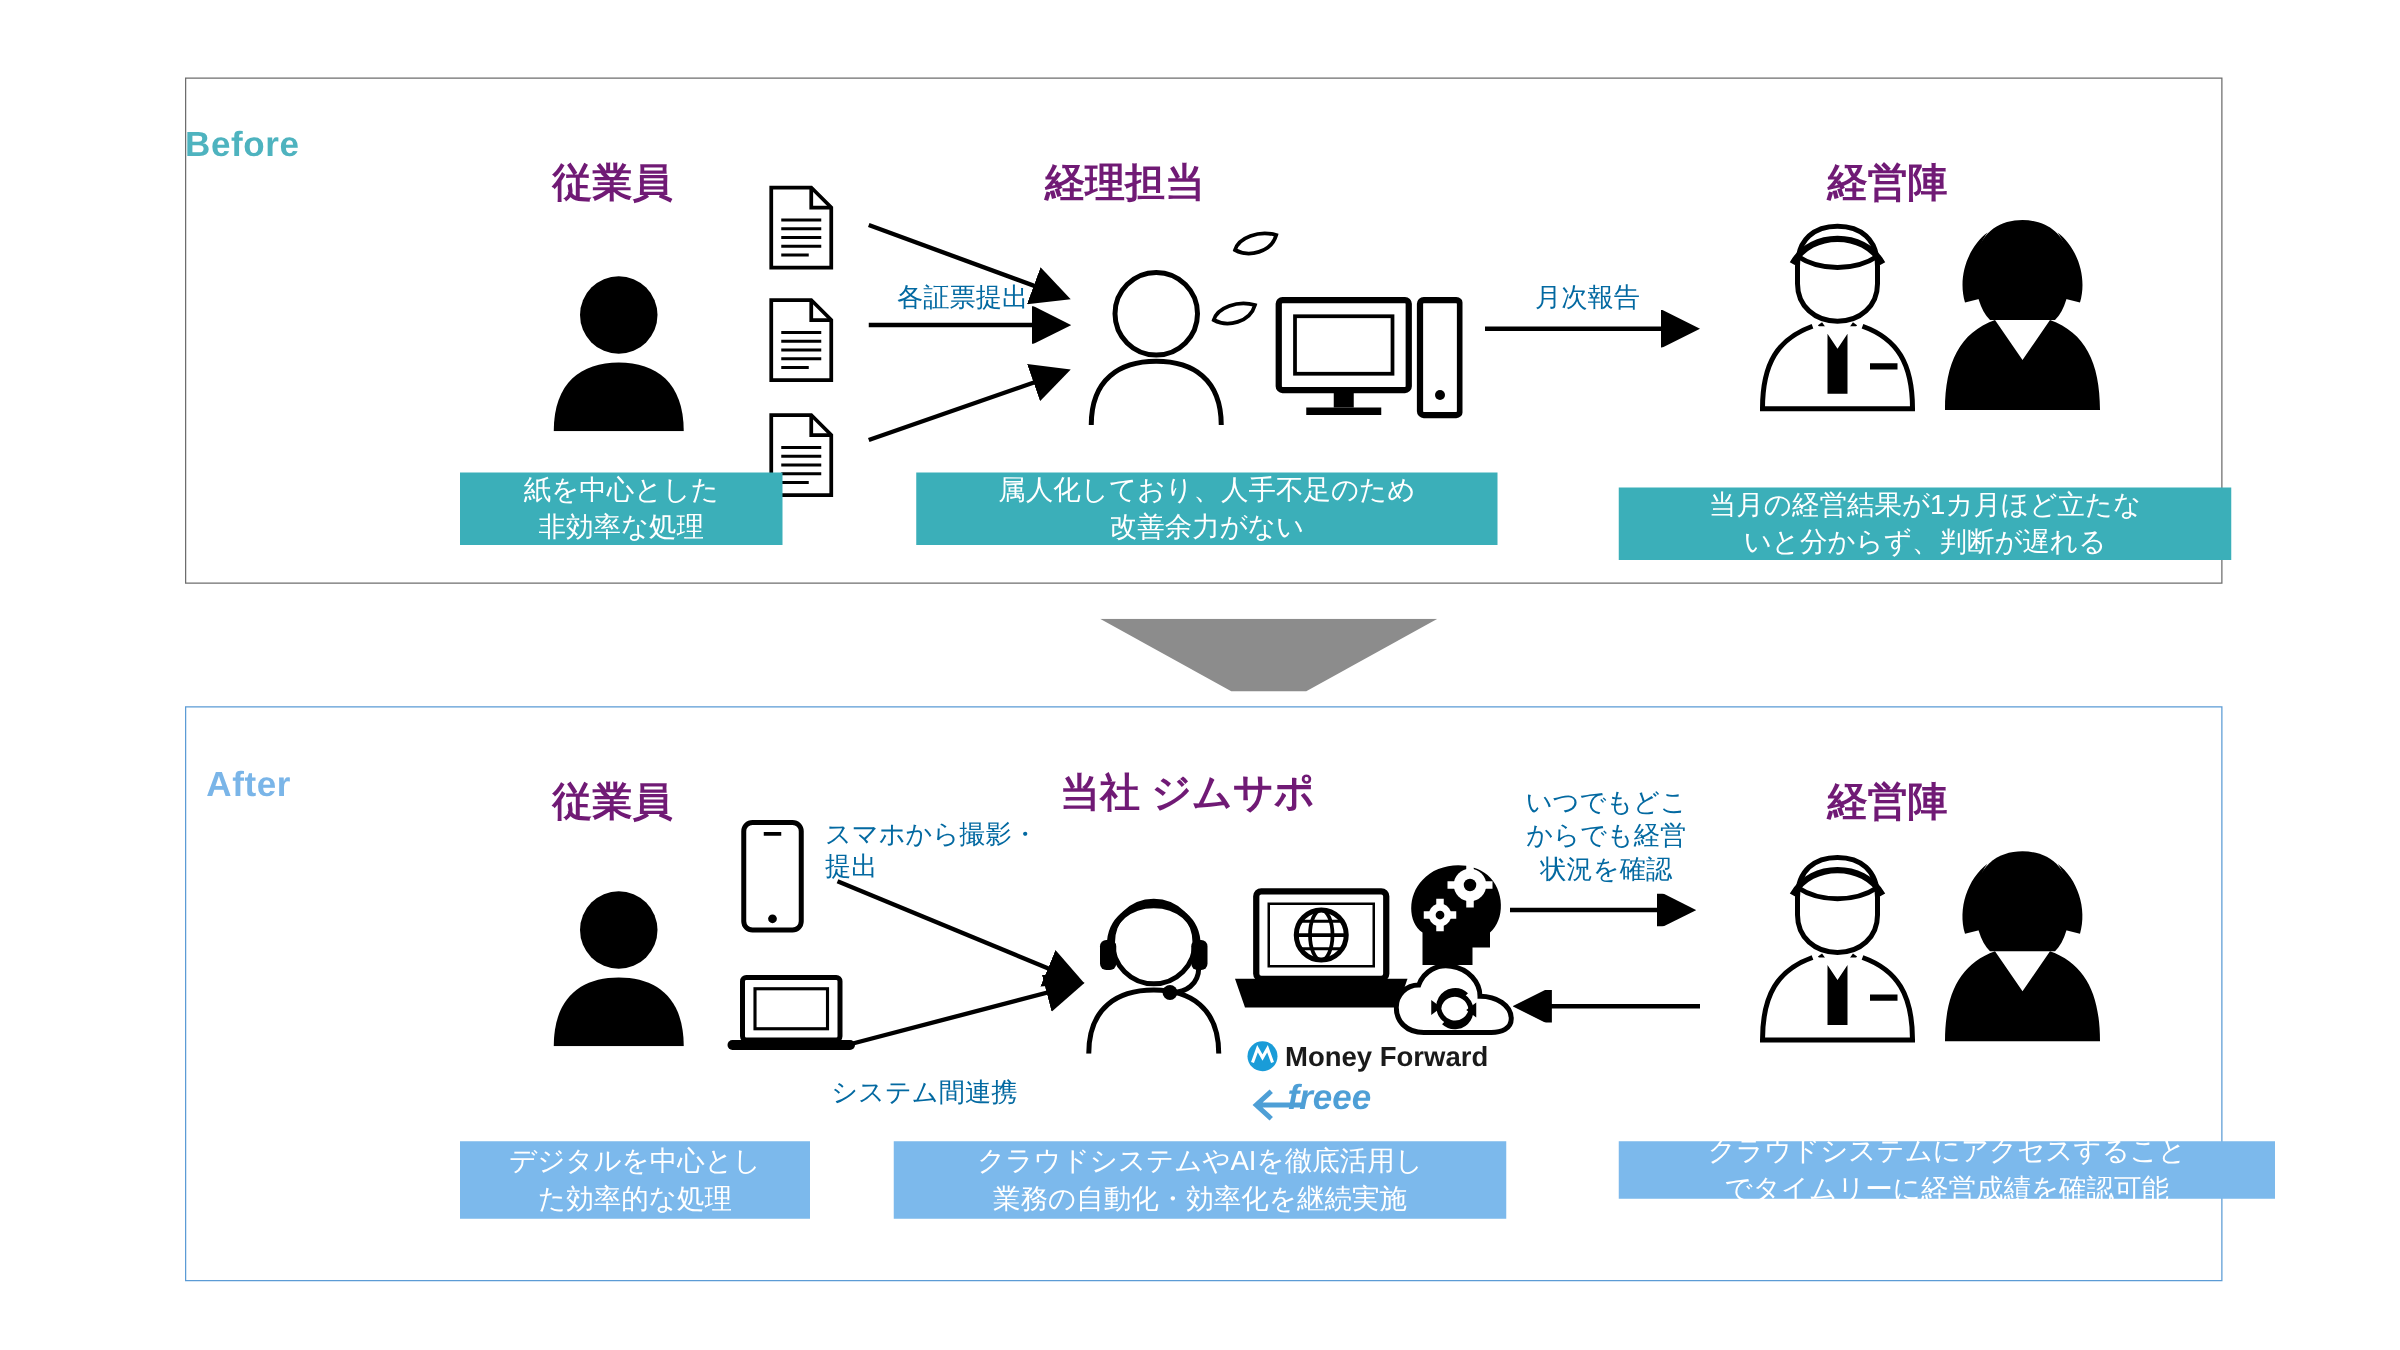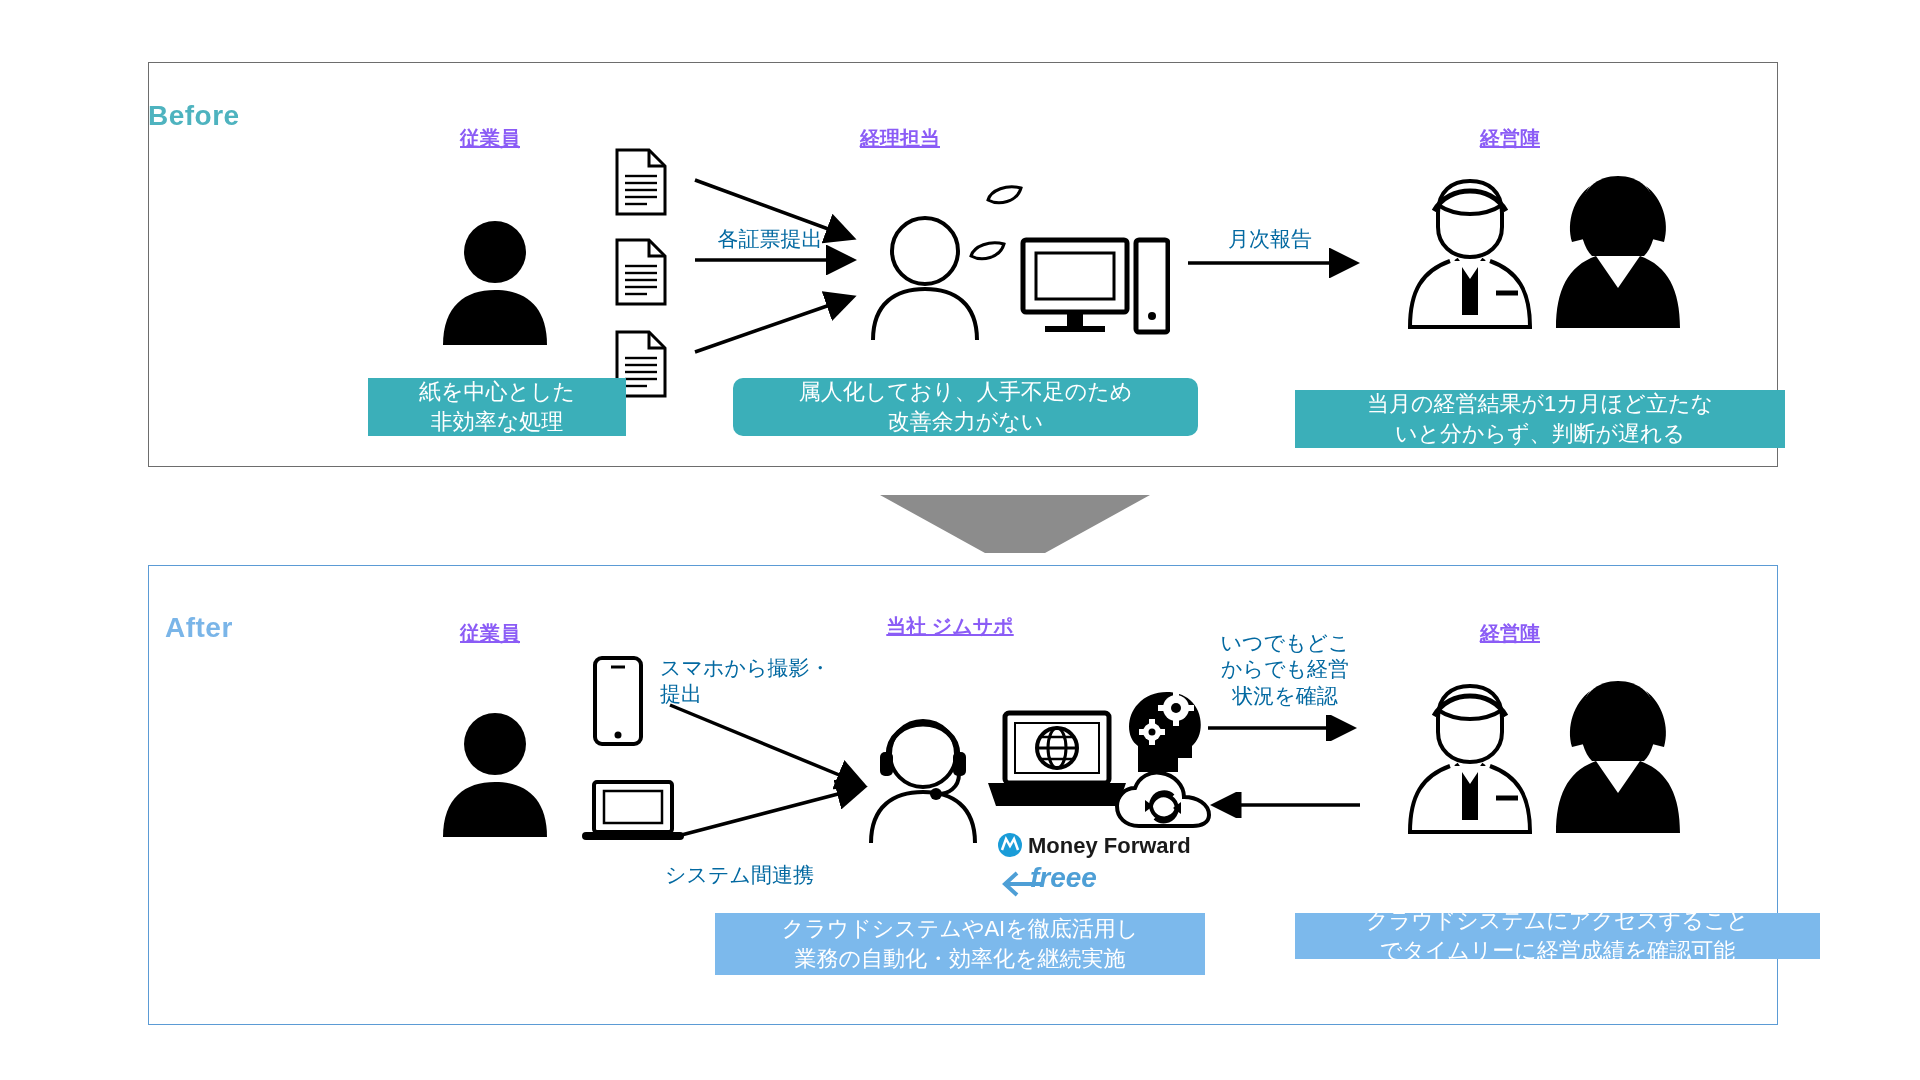--- a/index.html
+++ b/index.html
@@ -43,26 +43,25 @@
     font-size: 28px;
     font-weight: bold;
     letter-spacing: 0.5px;
   }
   #before-title { left: 148px; top: 100px; color: #4eb3bf; }
   #after-title  { left: 165px; top: 592px; color: #7ab5e8; margin-top: 20px; }
 
   
   .col-title {
     position: absolute;
-    font-size: 20px;
+    font-size: 32px;
     font-weight: bold;
-    color: #8b5cf6;
+    color: #701a75;
     text-align: center;
     white-space: nowrap;
-    text-decoration: underline;
   }
   .flow-label {
     position: absolute;
     font-size: 21px;
     color: #0369a1;
     text-align: center;
     line-height: 1.25;
     white-space: pre-line;
   }
 
@@ -256,21 +255,21 @@
       <path d="M32 44 C32 16 50 4 70 4 C90 4 108 16 108 44 C108 62 104 76 96 84 L44 84 C36 76 32 62 32 44 Z" fill="#000"></path>
       <path d="M24 70 C18 50 26 26 42 14 C30 30 34 54 40 66 Z" fill="#000"></path>
       <path d="M116 70 C122 50 114 26 98 14 C110 30 106 54 100 66 Z" fill="#000"></path>
       <path d="M48 84 C20 94 8 118 8 156 L132 156 C132 118 120 94 92 84 L70 116 Z" fill="#000"></path>
       <path d="M58 86 L70 112 L82 86 L70 94 Z" fill="#ffffff"></path>
     </svg>
   </div>
 
   <div class="caption cap-before" style="left:368px; top:378px; width:258px; height:58px;">紙を中心とした
 非効率な処理</div>
-  <div class="caption cap-before" style="left:733px; top:378px; width:465px; height:58px;border-radius:10px;">属人化しており、人手不足のため
+  <div class="caption cap-before" style="left:733px; top:378px; width:465px; height:58px;">属人化しており、人手不足のため
 改善余力がない</div>
   <div class="caption cap-before" style="left:1295px; top:378px; width:490px; height:58px;margin-top:12px;">当月の経営結果が1カ月ほど立たな
 いと分からず、判断が遅れる</div>
 
   <div class="big-arrow" style="left:880px; top:495px;">
     <svg width="270" height="60" viewBox="0 0 270 60">
       <path d="M0 0 L270 0 L165 58 L105 58 Z" fill="#8c8c8c"></path>
     </svg>
   </div>
 
@@ -439,18 +438,20 @@
   <div class="art" style="left:1548px; top:677px;">
     <svg width="140" height="158" viewBox="0 0 140 158">
       <path d="M32 44 C32 16 50 4 70 4 C90 4 108 16 108 44 C108 62 104 76 96 84 L44 84 C36 76 32 62 32 44 Z" fill="#000"></path>
       <path d="M24 70 C18 50 26 26 42 14 C30 30 34 54 40 66 Z" fill="#000"></path>
       <path d="M116 70 C122 50 114 26 98 14 C110 30 106 54 100 66 Z" fill="#000"></path>
       <path d="M48 84 C20 94 8 118 8 156 L132 156 C132 118 120 94 92 84 L70 116 Z" fill="#000"></path>
       <path d="M58 86 L70 112 L82 86 L70 94 Z" fill="#ffffff"></path>
     </svg>
   </div>
 
+  <div class="caption cap-after" style="left:368px; top:913px; width:280px; height:62px;">デジタルを中心とし
+た効率的な処理</div>
   <div class="caption cap-after" style="left:715px; top:913px; width:490px; height:62px;">クラウドシステムやAIを徹底活用し
 業務の自動化・効率化を継続実施</div>
   <div class="caption cap-after" style="left:1295px; top:913px; width:525px; height:46px;">クラウドシステムにアクセスすること
 でタイムリーに経営成績を確認可能</div>
 
 </div>
 
 </body></html>

